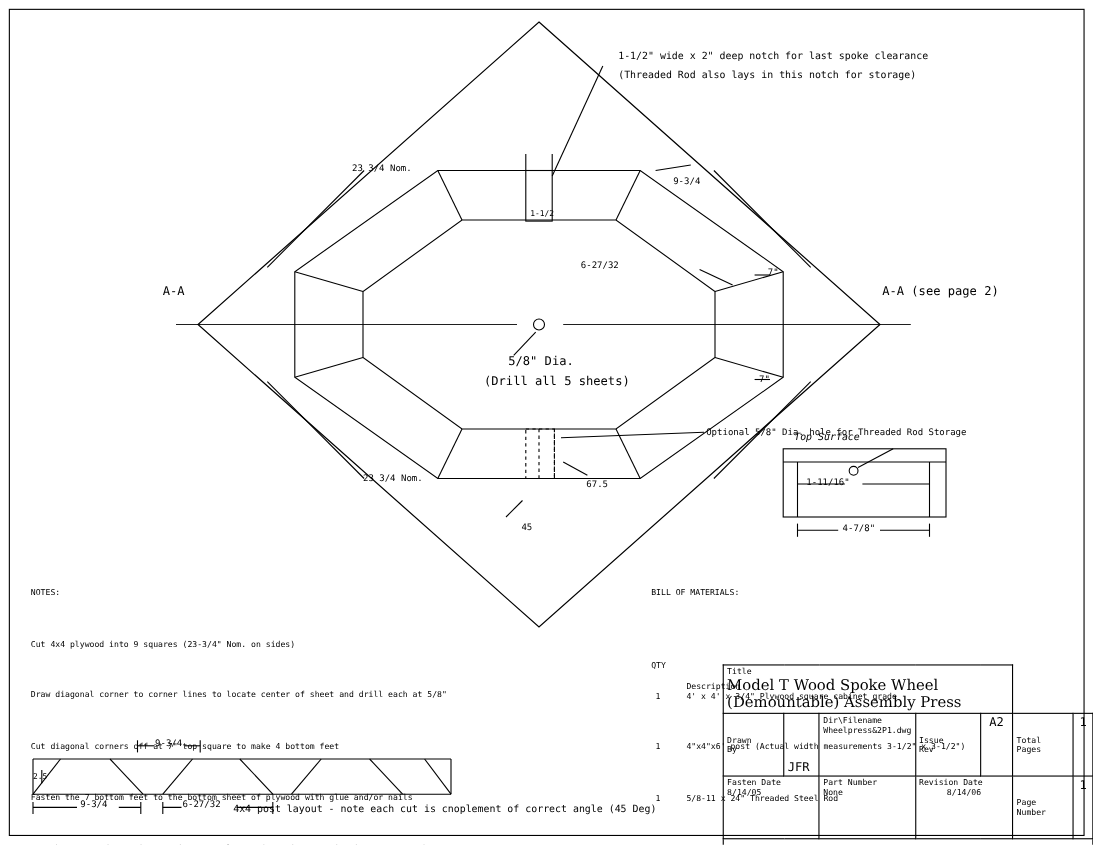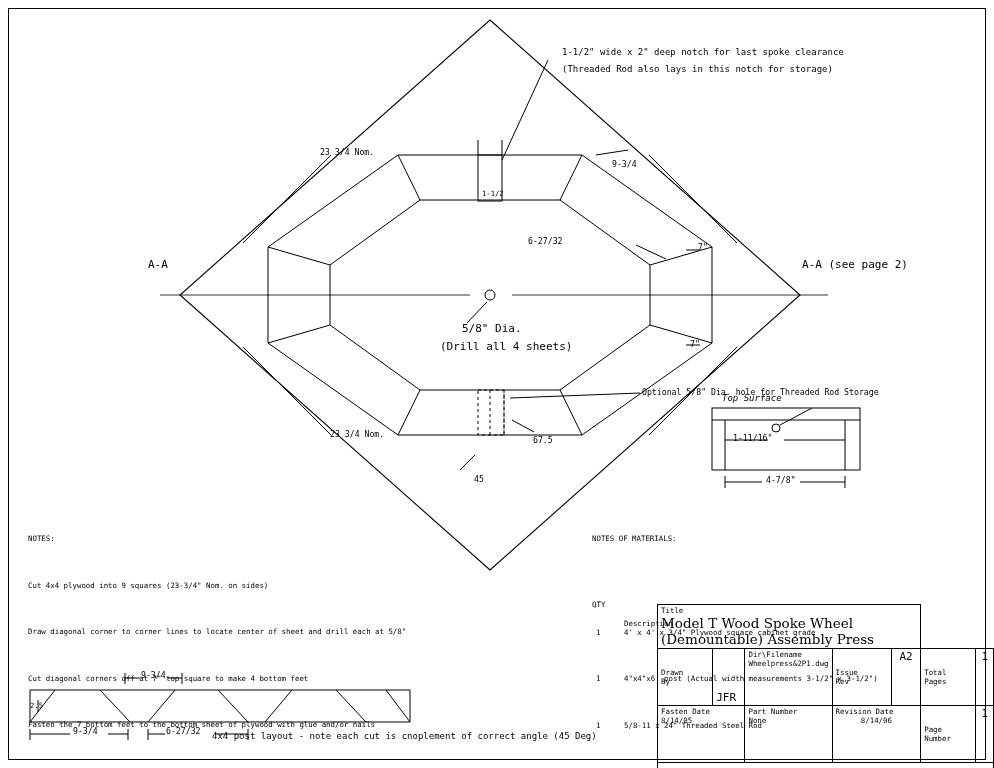--- a/index.html
+++ b/index.html
@@ -120,21 +120,21 @@
       <line x1="38" y1="700" x2="38" y2="712"></line>
 
       <line x1="300" y1="158" x2="345" y2="158" stroke="none"></line>
     </g>
   </svg>
 
   <div class="txt t9" style="left:562px;top:47px;">1-1/2" wide x 2" deep notch for last spoke clearance</div>
   <div class="txt t9" style="left:562px;top:64px;">(Threaded Rod also lays in this notch for storage)</div>
 
   <div class="txt t11" style="left:462px;top:322px;">5/8" Dia.</div>
-  <div class="txt t11" style="left:440px;top:340px;">(Drill all 4 sheets)</div>
+  <div class="txt t11" style="left:440px;top:340px;">(Drill all 5 sheets)</div>
 
   <div class="txt t8" style="left:642px;top:388px;">Optional 5/8" Dia. hole for Threaded Rod Storage</div>
   <div class="txt t9" style="left:722px;top:393px;font-style:italic;">Top Surface</div>
 
   <div class="txt t11" style="left:148px;top:258px;">A-A</div>
   <div class="txt t11" style="left:802px;top:258px;">A-A (see page 2)</div>
 
   <div class="txt t8" style="left:320px;top:148px;">23 3/4 Nom.</div>
   <div class="txt t8" style="left:330px;top:430px;">23 3/4 Nom.</div>
   <div class="txt t8" style="left:612px;top:160px;">9-3/4</div>
@@ -171,21 +171,21 @@
     
     
     
     
     
     
     
   </div>
 
   <div class="txt" style="left:592px;top:497px;">
-    <div class="bom">NOTES OF MATERIALS:</div>
+    <div class="bom">BILL OF MATERIALS:</div>
     <div style="position:relative;height:9px;">
       <span class="bom" style="position:absolute;left:0;">QTY</span>
       <span class="bom" style="position:absolute;left:32px;">Description</span>
     </div>
     <div style="position:relative;height:8.6px;"><span class="bom" style="position:absolute;left:4px;">1</span><span class="bom" style="position:absolute;left:32px;">4' x 4' x 3/4" Plywood square cabinet grade</span></div>
     <div style="position:relative;height:8.6px;"><span class="bom" style="position:absolute;left:4px;">1</span><span class="bom" style="position:absolute;left:32px;">4"x4"x6' post (Actual width measurements 3-1/2" x 3-1/2")</span></div>
     <div style="position:relative;height:8.6px;"><span class="bom" style="position:absolute;left:4px;">1</span><span class="bom" style="position:absolute;left:32px;">5/8-11 x 24" Threaded Steel Rod</span></div>
     
     
     

